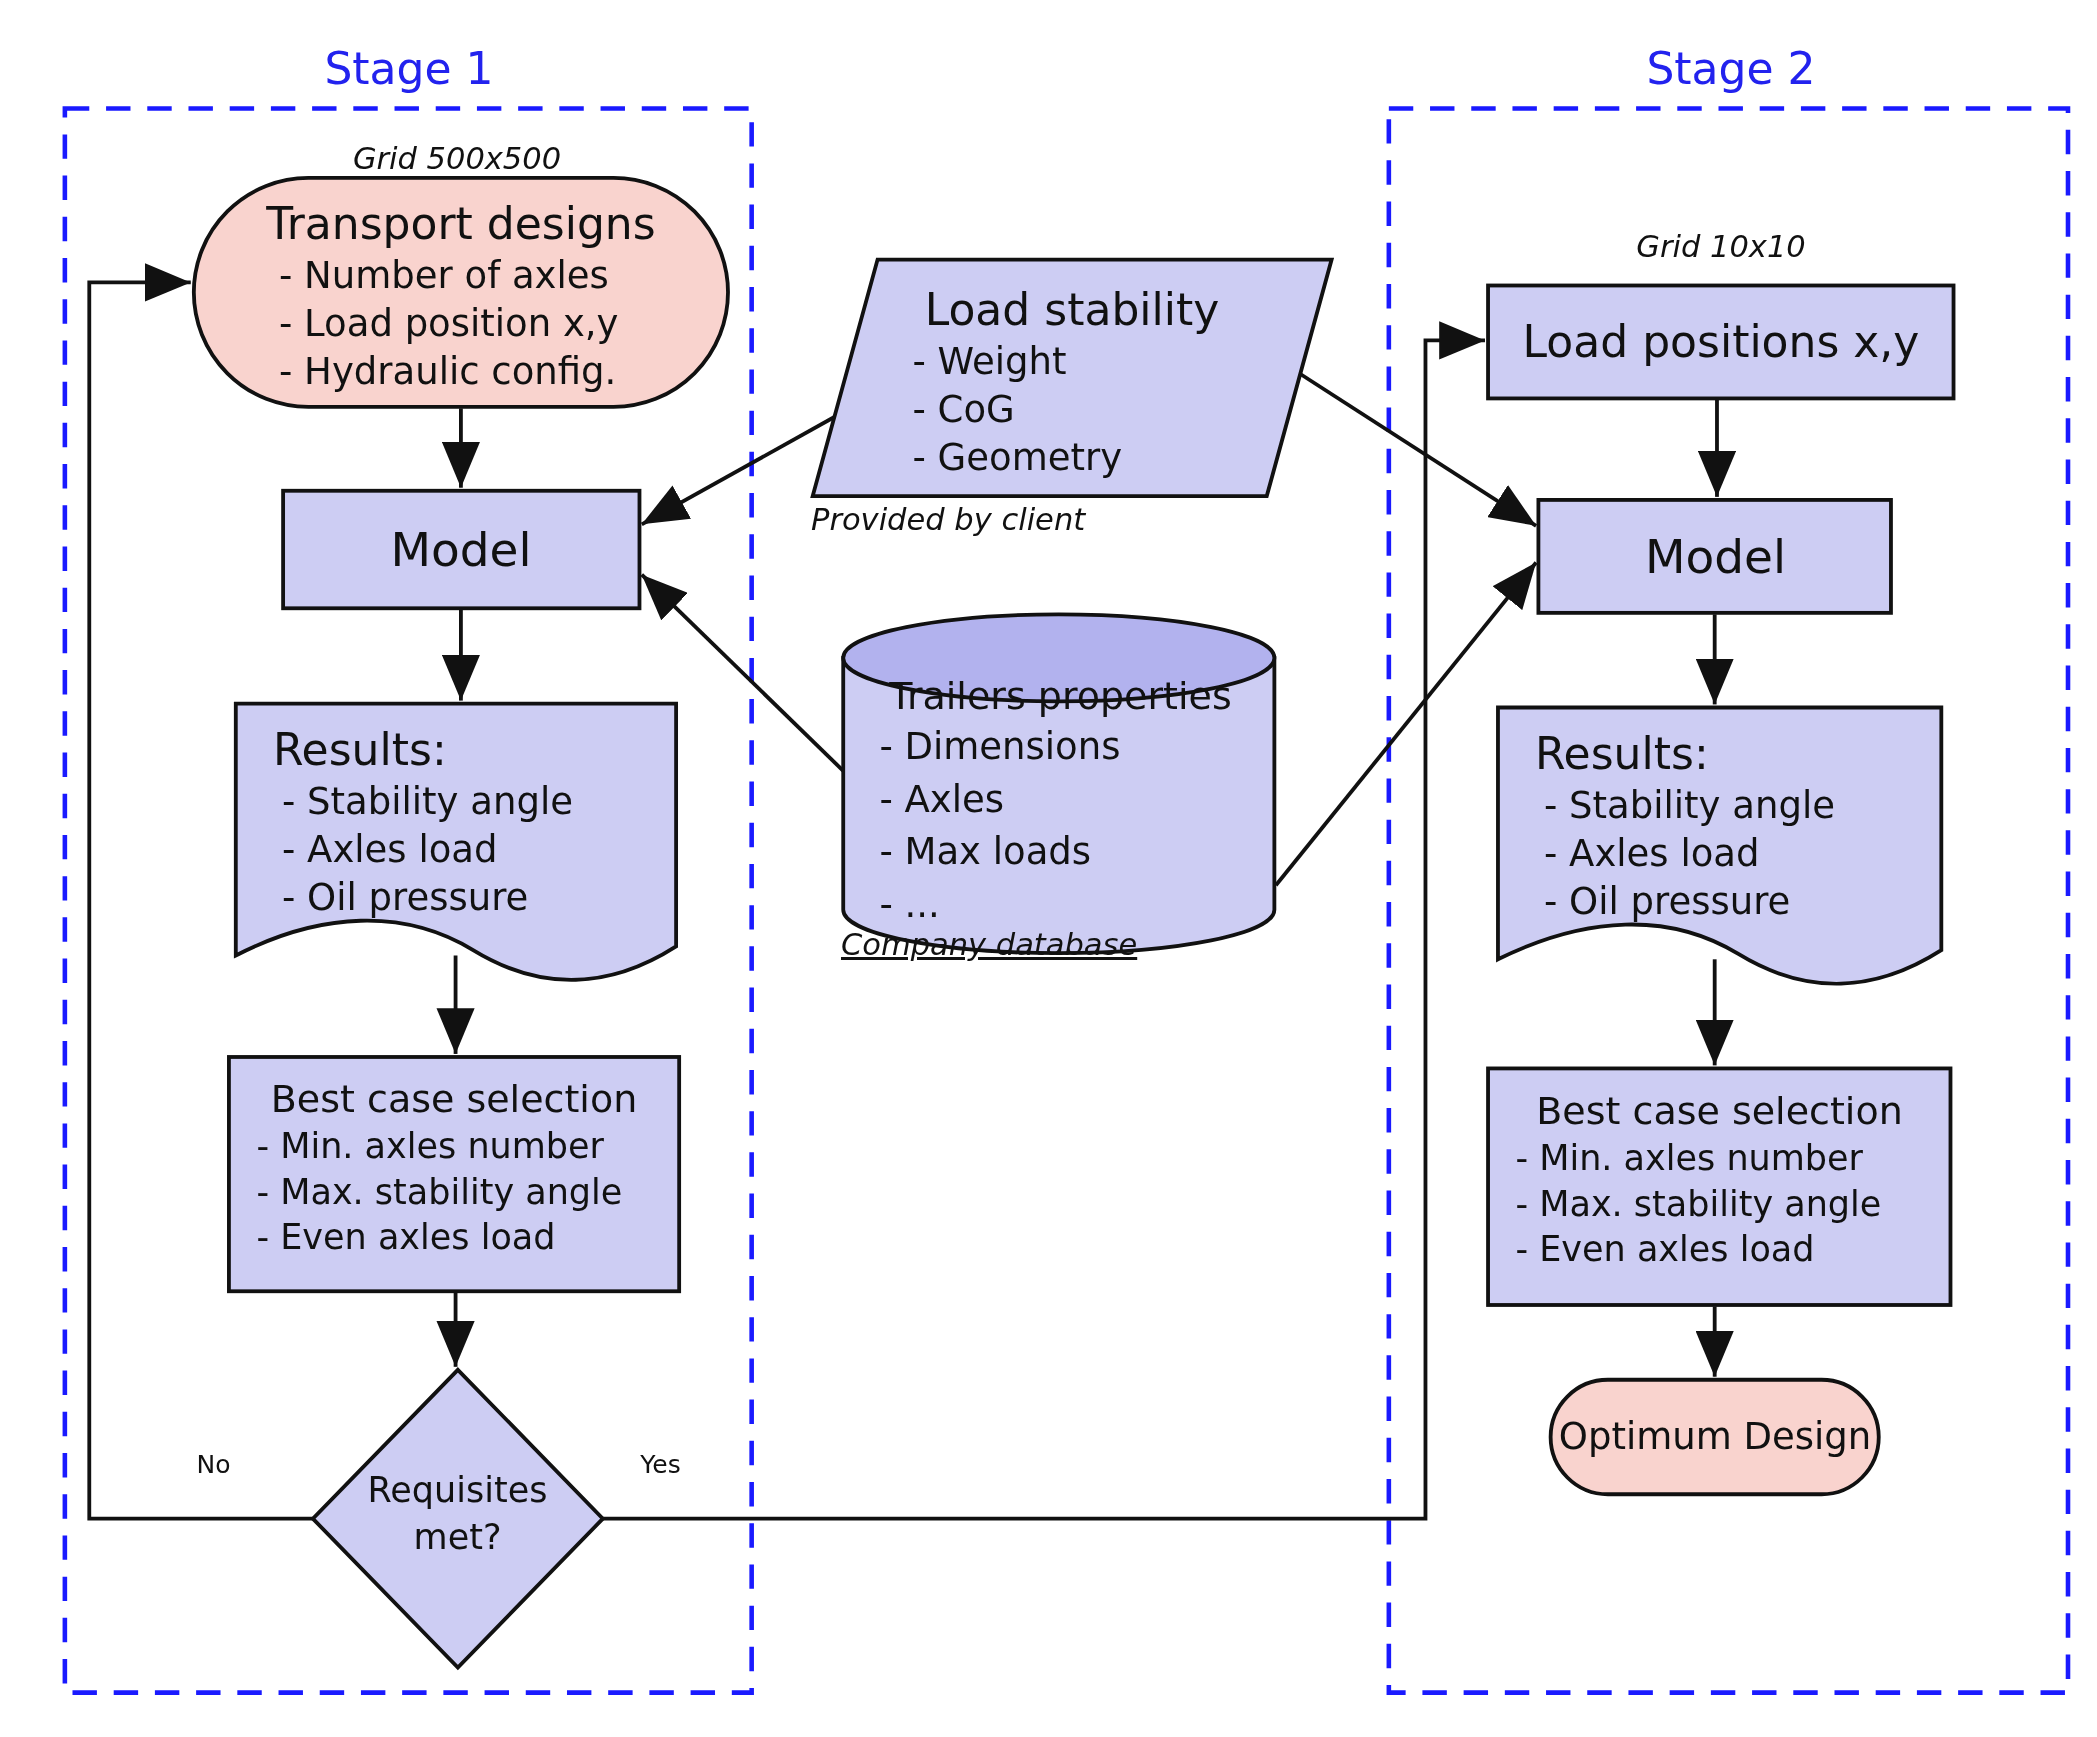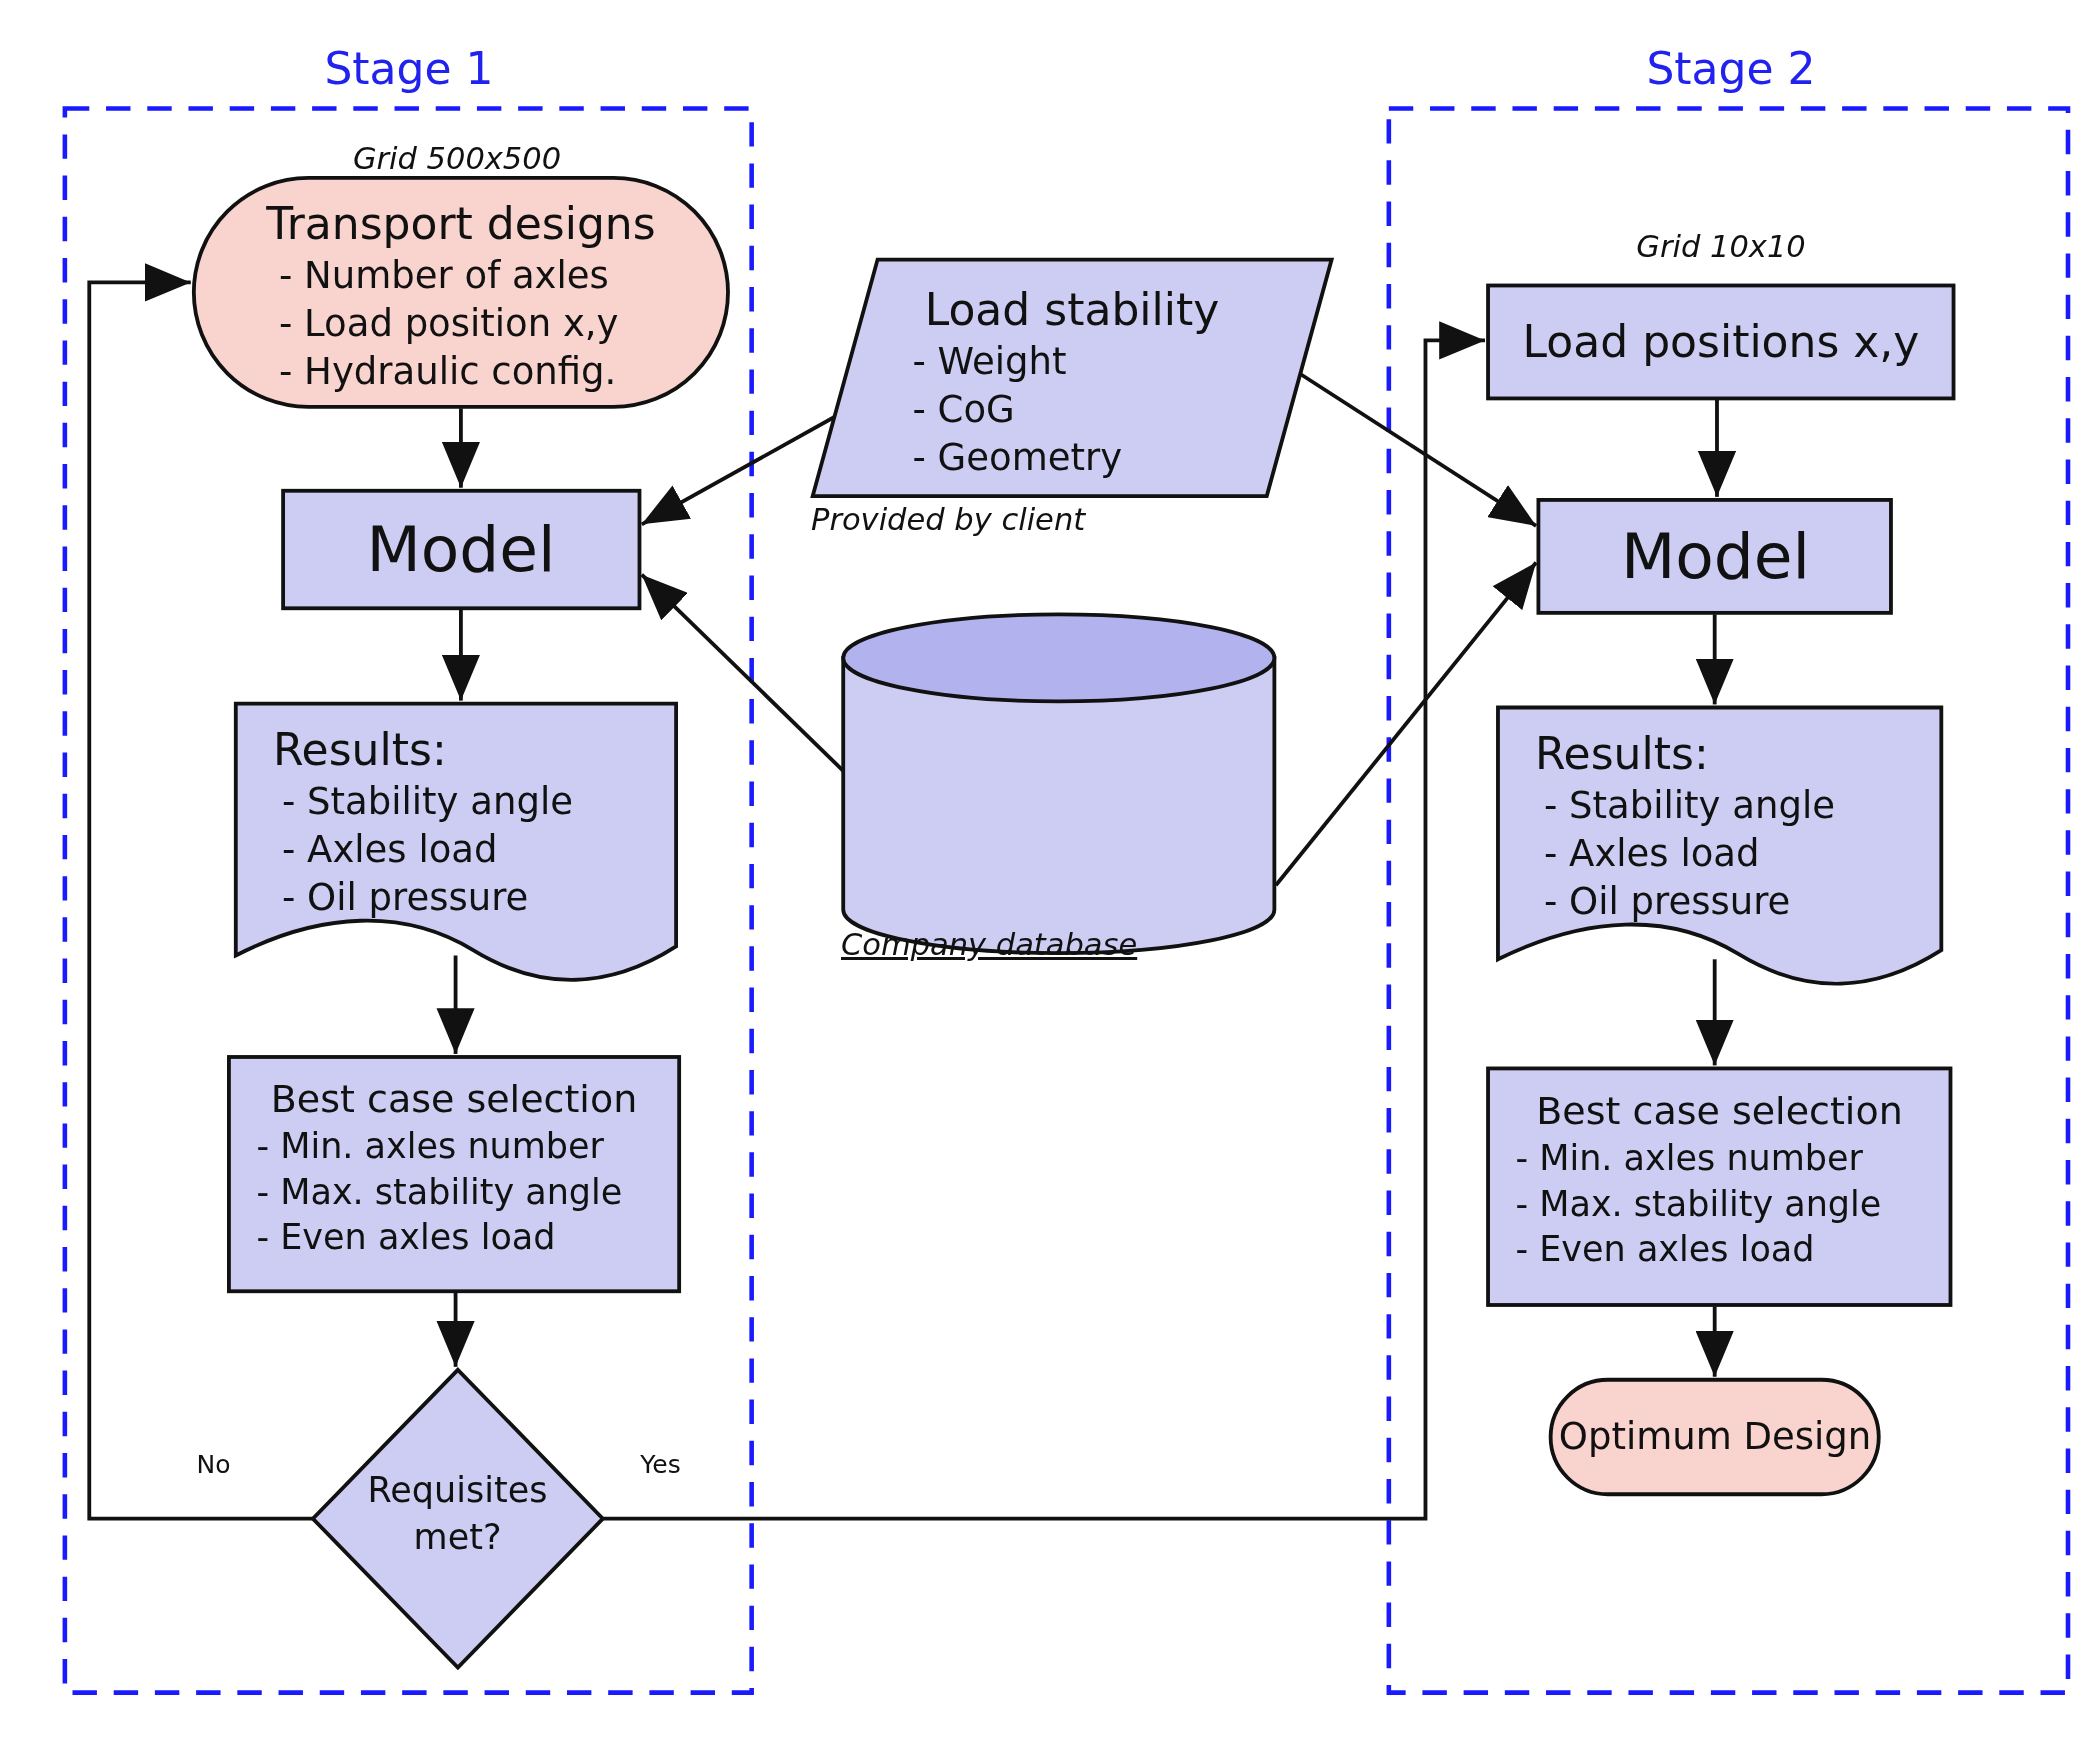--- a/index.html
+++ b/index.html
@@ -21,21 +21,21 @@
   .conn{fill:none;stroke:var(--line,#111);stroke-width:5;}
 
   
   .txt{position:absolute;z-index:1;line-height:1.3;white-space:nowrap;}
   .center{text-align:center;}
   .stage-label{font-size:44px;color:var(--stage-label,#2222ee);}
   .grid-note{font-size:30.5px;font-style:italic;text-align:center;}
   .caption{font-size:30.5px;font-style:italic;}
   .block-title{font-size:44px;}
   .block-item{font-size:37px;}
-  .model-text{font-size:63px;display:flex;align-items:center;justify-content:center;}
+  .model-text{font-size:47px;display:flex;align-items:center;justify-content:center;}
   .fill-center{display:flex;align-items:center;justify-content:center;}
   .diamond-text{font-size:35px;line-height:1.35;}
   .branch-label{font-size:25px;}
 </style>
 </head>
 <body>
 
 <div id="canvas">
 
   <svg id="shapes" width="2097" height="1737" viewBox="0 0 2748 2276">
@@ -117,20 +117,27 @@
   <div class="txt branch-label center" style="left:607px;top:1449px;width:107px;">Yes</div>
 
   <div class="txt" style="left:885px;top:281px;width:374px;">
     <div class="block-title center">Load stability</div>
     <div class="block-item" style="padding-left:27.5px;">- Weight</div>
     <div class="block-item" style="padding-left:27.5px;">- CoG</div>
     <div class="block-item" style="padding-left:27.5px;">- Geometry</div>
   </div>
   <div class="txt caption" style="left:811px;top:500px;">Provided by client</div>
 
+  <div class="txt" style="left:858px;top:672px;width:405px;">
+    <div class="block-title center" style="font-size:38px;">Trailers properties</div>
+    <div class="block-item" style="padding-left:21.4px;line-height:1.42;">- Dimensions</div>
+    <div class="block-item" style="padding-left:21.4px;line-height:1.42;">- Axles</div>
+    <div class="block-item" style="padding-left:21.4px;line-height:1.42;">- Max loads</div>
+    <div class="block-item" style="padding-left:21.4px;line-height:1.42;">- ...</div>
+  </div>
   <div class="txt caption" style="left:841px;top:925px;text-decoration:underline;">Company database</div>
 
   <div class="txt fill-center block-title" style="left:1488px;top:285px;width:466px;height:113px;">Load positions x,y</div>
 
   <div class="txt model-text" style="left:1539px;top:500px;width:353px;height:113px;">Model</div>
 
   <div class="txt" style="left:1498px;top:725px;width:443px;">
     <div class="block-title" style="padding-left:37px;">Results:</div>
     <div class="block-item" style="padding-left:46px;">- Stability angle</div>
     <div class="block-item" style="padding-left:46px;">- Axles load</div>

